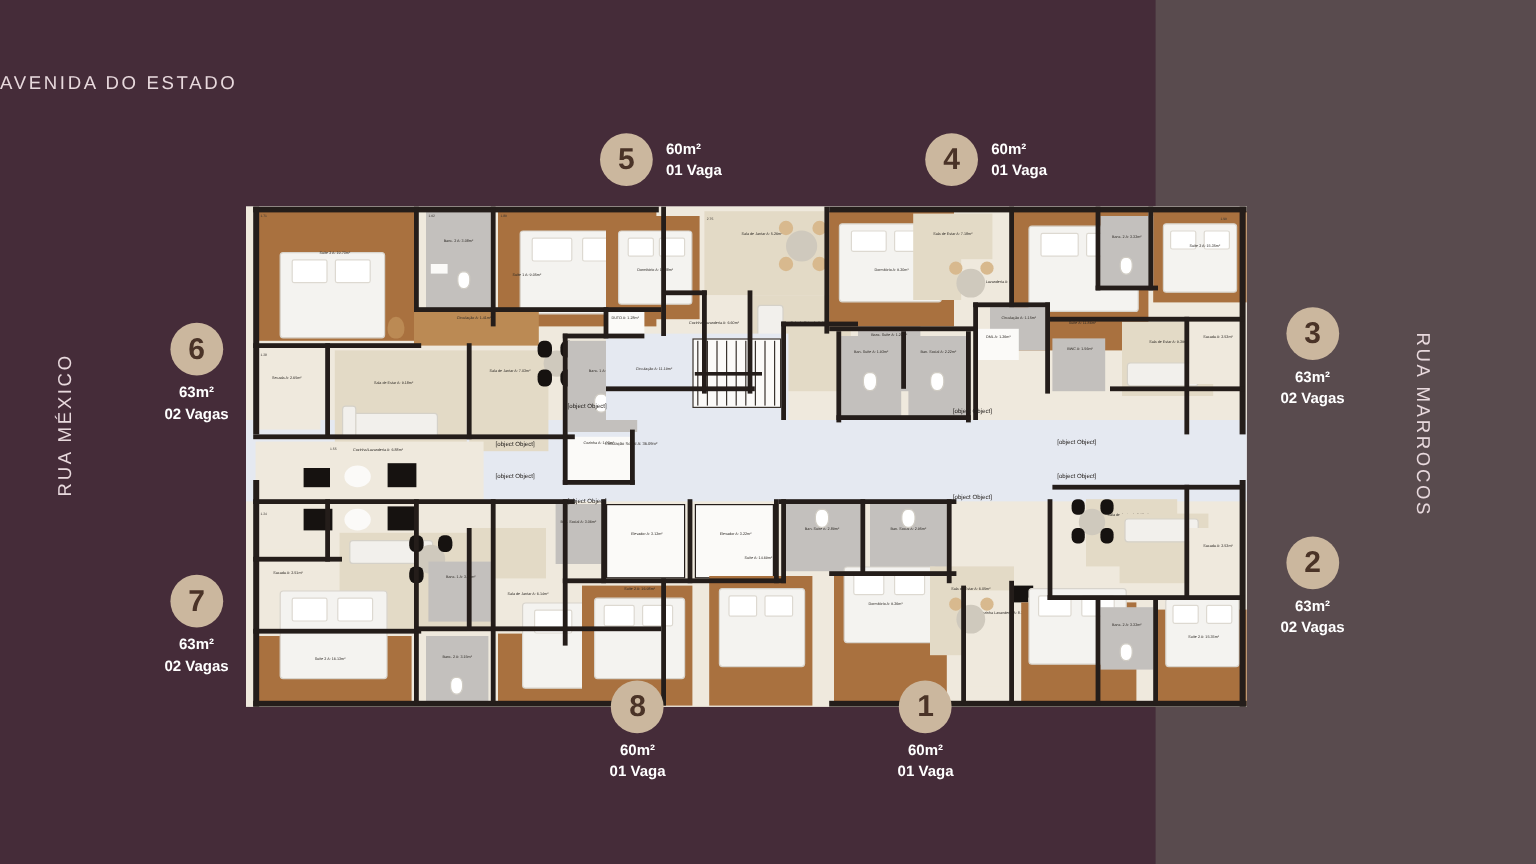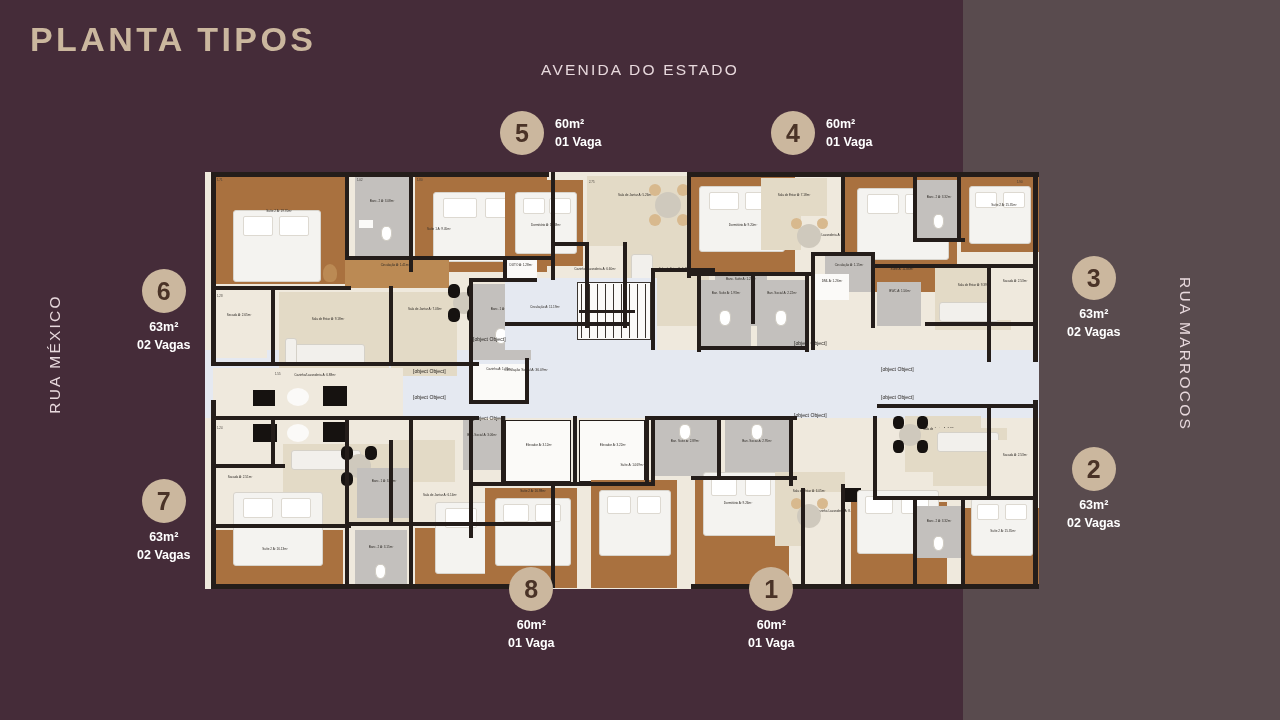--- a/index.html
+++ b/index.html
@@ -22,21 +22,21 @@
     position:absolute; left:30px; top:20px;
     font-size:34px; font-weight:bold; letter-spacing:3.4px;
     color:#cbb79e; white-space:nowrap;
   }
   
   .street {
     position:absolute; color:#e8d9dd;
     font-size:15.5px; letter-spacing:2.2px; white-space:nowrap;
     font-weight:400;
   }
-  #street-top   { left:0; top:61px; width:1280px; text-align:center; }
+  #street-top   { left:0; top:61px; width:1280px; text-align:left; }
   #street-bottom{ left:0; top:664px; width:1280px; text-align:center; }
   #street-left {
     left:-45px; top:345px; width:200px; text-align:center;
     transform:rotate(-90deg); transform-origin:center center;
   }
   #street-right {
     left:1085px; top:345px; width:200px; text-align:center;
     transform:rotate(90deg); transform-origin:center center;
   }
   
@@ -105,21 +105,20 @@
   }
   .stair-line { position:absolute; background:#3a342f; }
 </style>
 </head>
 <body>
 
 <div id="slide">
 
   <div id="right-panel"></div>
 
-  <div id="title">PLANTA TIPOS</div>
 
   <div class="street" id="street-top">AVENIDA DO ESTADO</div>
   <div class="street" id="street-left">RUA MÉXICO</div>
   <div class="street" id="street-right">RUA MARROCOS</div>
 
   <div id="plan">
 
     <div class="pl blue" style="left:0;top:178px;width:834px;height:68px;"></div>
     <div class="pl cream" style="left:0;top:0;width:834px;height:178px;"></div>
     <div class="pl cream" style="left:0;top:246px;width:834px;height:171px;"></div>

